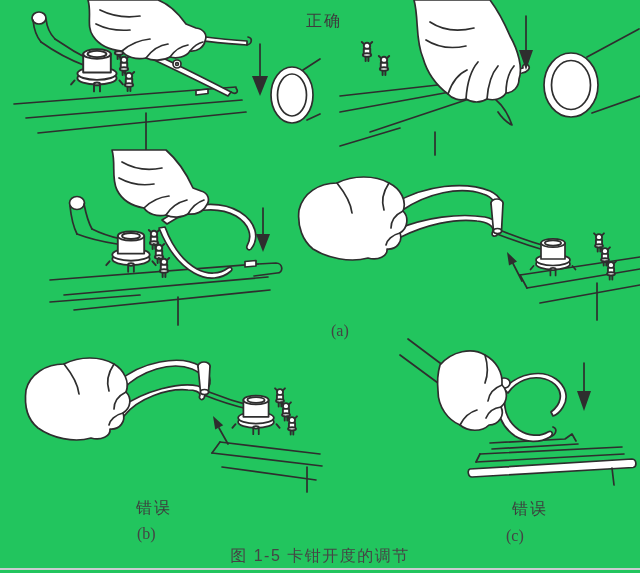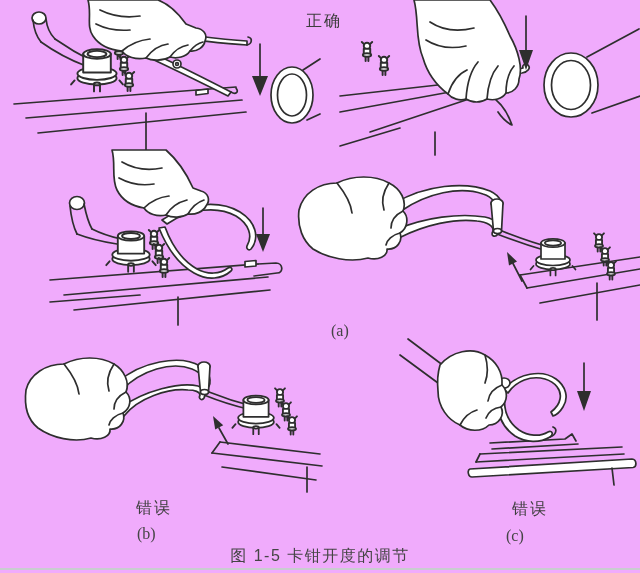--- a/index.html
+++ b/index.html
@@ -1,17 +1,17 @@
 <!DOCTYPE html>
 <html><head>
 <meta charset="utf-8">
 <style>
   html,body { margin:0; padding:0; background:#ffffff; }
   .stage {
-    position:relative; width:640px; height:573px; background:#f0abfc;
+    position:relative; width:640px; height:573px; background:#22c55e;
     font-family:"Liberation Sans","DejaVu Sans",sans-serif; overflow:hidden;
   }
   svg.panel { position:absolute; overflow:visible; }
   svg .ln   { stroke:#2e2e2e; stroke-width:1.7; fill:none; stroke-linecap:round; stroke-linejoin:round; }
   svg .fw   { fill:#ffffff; }
   svg .fd   { fill:#2e2e2e; stroke:none; }
   .label { position:absolute; color:#3d3d3d; white-space:nowrap; }
   .cn { font-size:16px; letter-spacing:2px; }
   .en { font-family:"Liberation Serif","DejaVu Serif",serif; font-size:16px; color:#444444; }
   .caption {

